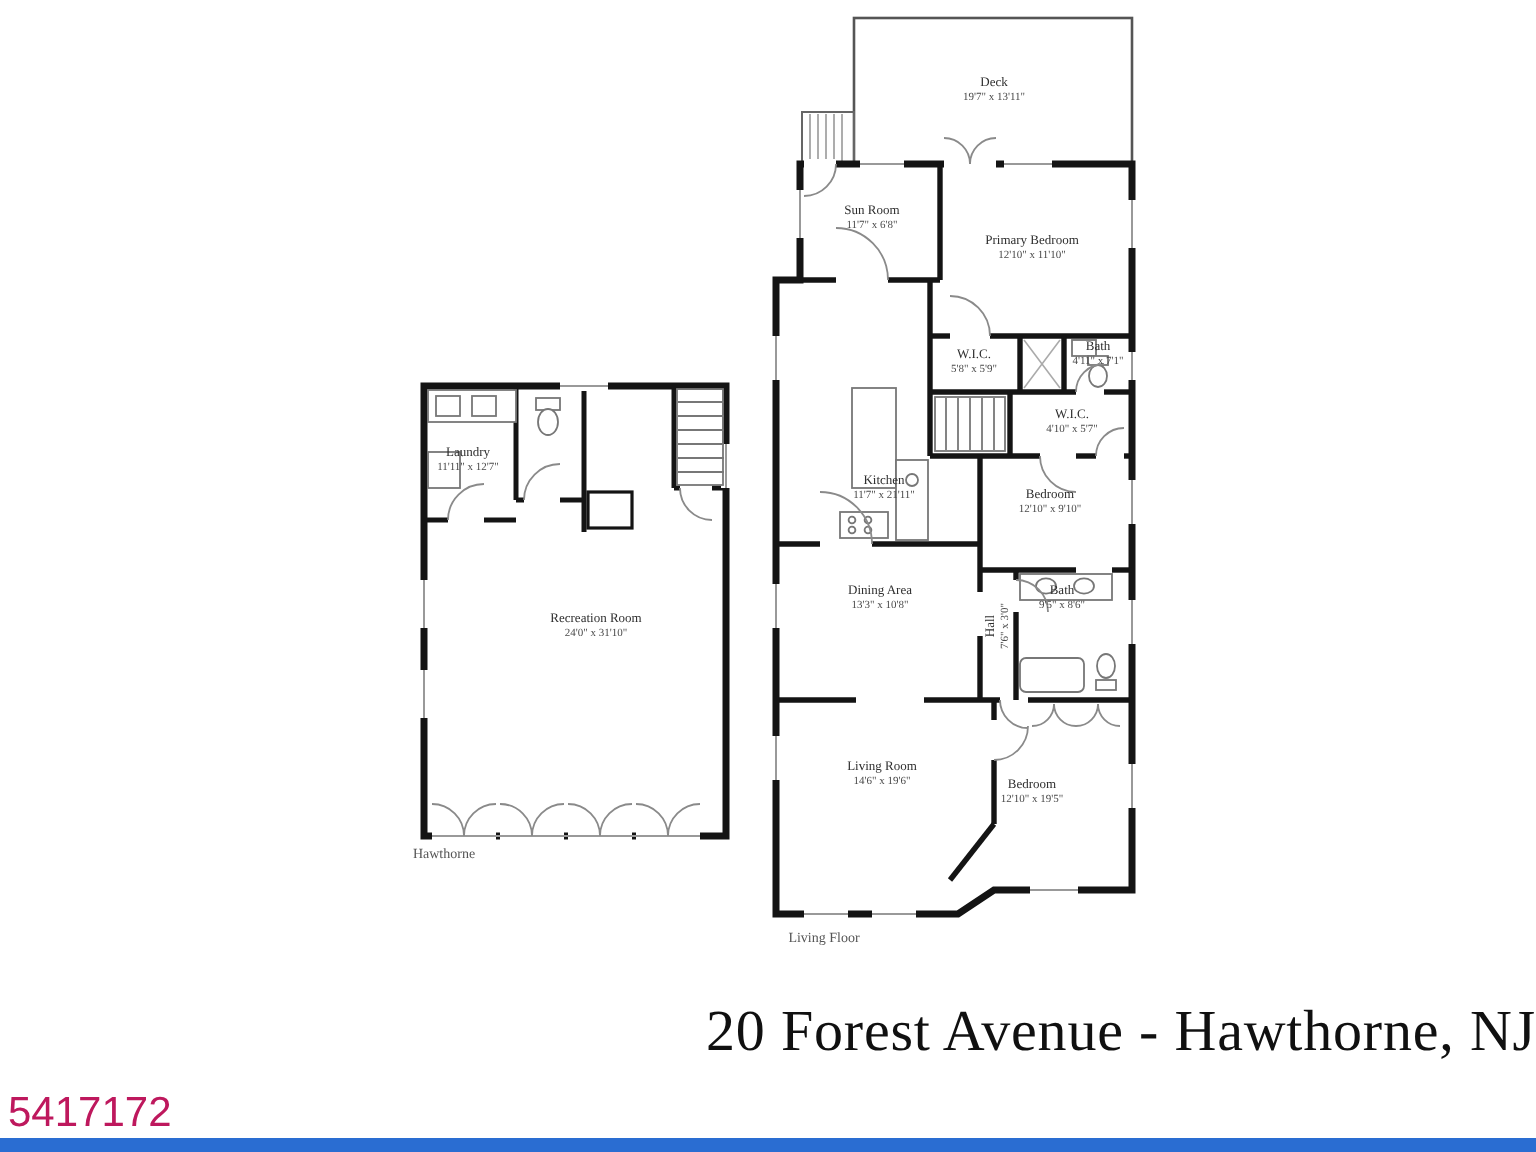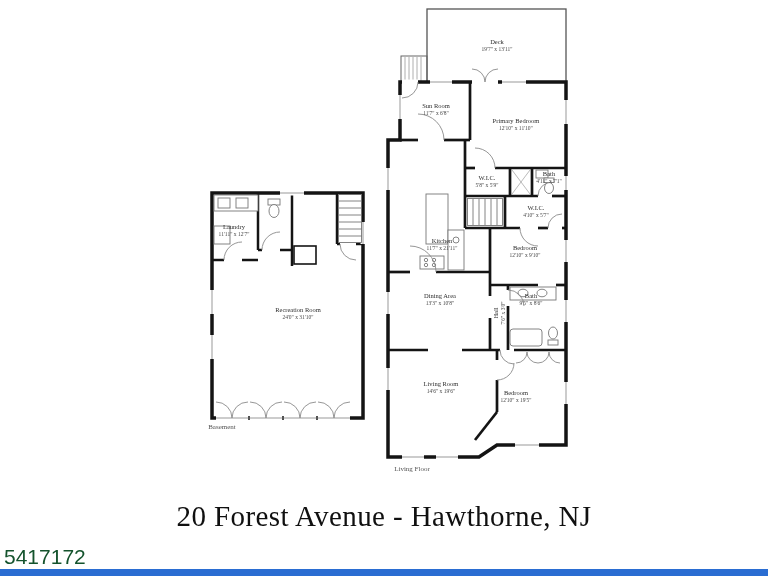--- a/index.html
+++ b/index.html
@@ -13,26 +13,26 @@
     text-align:center; color:#2e2e2e; white-space:nowrap; z-index:2;
   }
   .room-label .room-name { display:block; font-size:6.5px; line-height:7.5px; }
   .room-label .room-dims { display:block; font-size:5.5px; line-height:6.5px; color:#4a4a4a; }
   .room-label.rotated { transform:translate(-50%,-50%) rotate(-90deg); }
   .floor-caption {
     position:absolute; transform:translate(-50%,-50%);
     font-size:7px; color:#555; z-index:2; white-space:nowrap;
   }
   .main-title {
-    position:absolute; left:0; right:0; top:500px; text-align:center;
+    position:absolute; left:0; right:0; top:500px; text-align:right;
     font-size:29px; color:#101010; letter-spacing:0.4px; z-index:3;
   }
   .watermark-id {
     position:absolute; left:4px; top:545px; z-index:3;
-    font-family:"Liberation Sans", sans-serif; font-size:21px; color:#14532d;
+    font-family:"Liberation Sans", sans-serif; font-size:21px; color:#be185d;
   }
   .footer-bar {
     position:absolute; left:0; right:0; bottom:0; height:7px; z-index:3;
     background:#2a6dd2;
   }
 </style>
 </head>
 <body>
 
 <div class="page">
@@ -295,20 +295,20 @@
 
   <div class="room-label" style="left:234px;top:230px">
     <span class="room-name">Laundry</span>
     <span class="room-dims">11'11" x 12'7"</span>
   </div>
   <div class="room-label" style="left:298px;top:313px">
     <span class="room-name">Recreation Room</span>
     <span class="room-dims">24'0" x 31'10"</span>
   </div>
 
-  <div class="floor-caption" style="left:222px;top:427px">Basement</div>
+  <div class="floor-caption" style="left:222px;top:427px">Hawthorne</div>
   <div class="floor-caption" style="left:412px;top:469px">Living Floor</div>
 
   <div class="main-title">20 Forest Avenue - Hawthorne, NJ</div>
   <div class="watermark-id">5417172</div>
   <div class="footer-bar" style="background: rgb(42, 109, 210);"></div>
 
 </div>
 
 </body></html>

